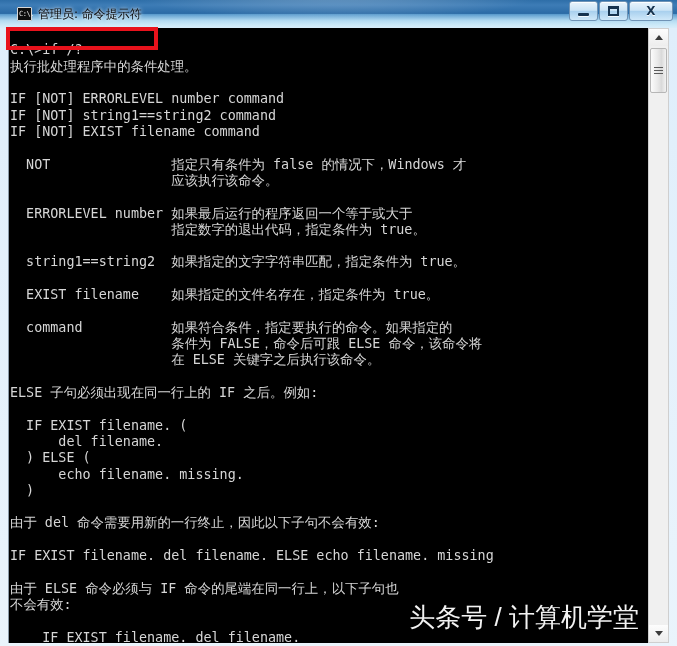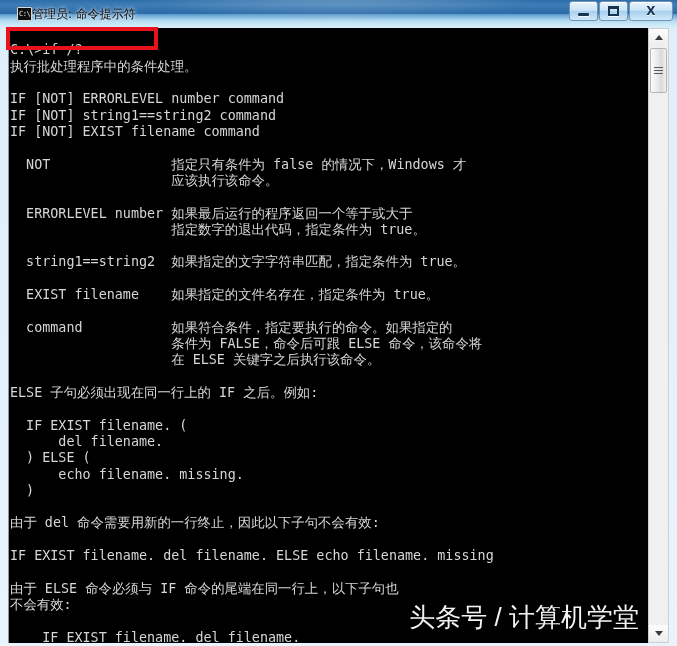--- a/index.html
+++ b/index.html
@@ -35,21 +35,21 @@
         #d8eefb 100%);
     overflow:hidden;
   }
   #titlebar:after{
     content:"";position:absolute;left:0;top:0;width:677px;height:28px;
     background:radial-gradient(ellipse 300px 40px at 50% -8px, rgba(255,255,255,.30), rgba(255,255,255,0) 70%);
     pointer-events:none;
   }
   #title-left{
     position:absolute;left:11px;top:4px;height:20px;
-    display:flex;align-items:center;z-index:3;padding-left:6px;
+    display:flex;align-items:center;gap:6px;z-index:3;padding-left:6px;
   }
   #app-icon{
     width:15px;height:14px;background:#0d0d0d;
     border:1px solid #d8d8d8;box-sizing:border-box;
     position:relative;flex:none;border-radius:1px;
   }
   #app-icon:before{
     content:"C:\\.";position:absolute;left:1px;top:0px;
     font-family:"DejaVu Sans Mono","Liberation Mono",monospace;
     font-size:7px;line-height:12px;color:#e8e8e8;letter-spacing:-.5px;

